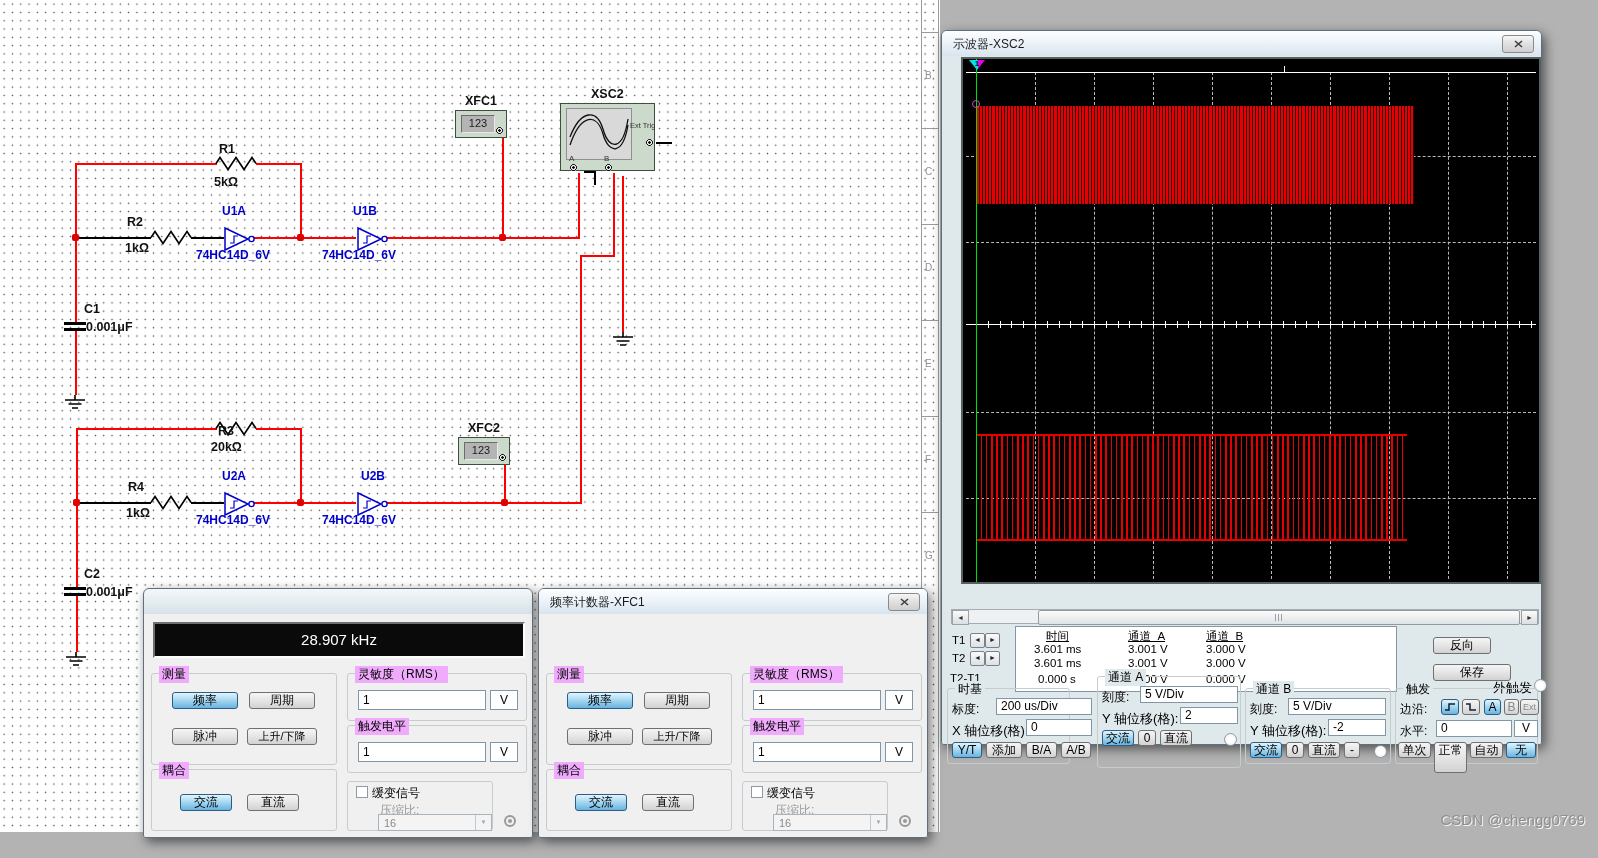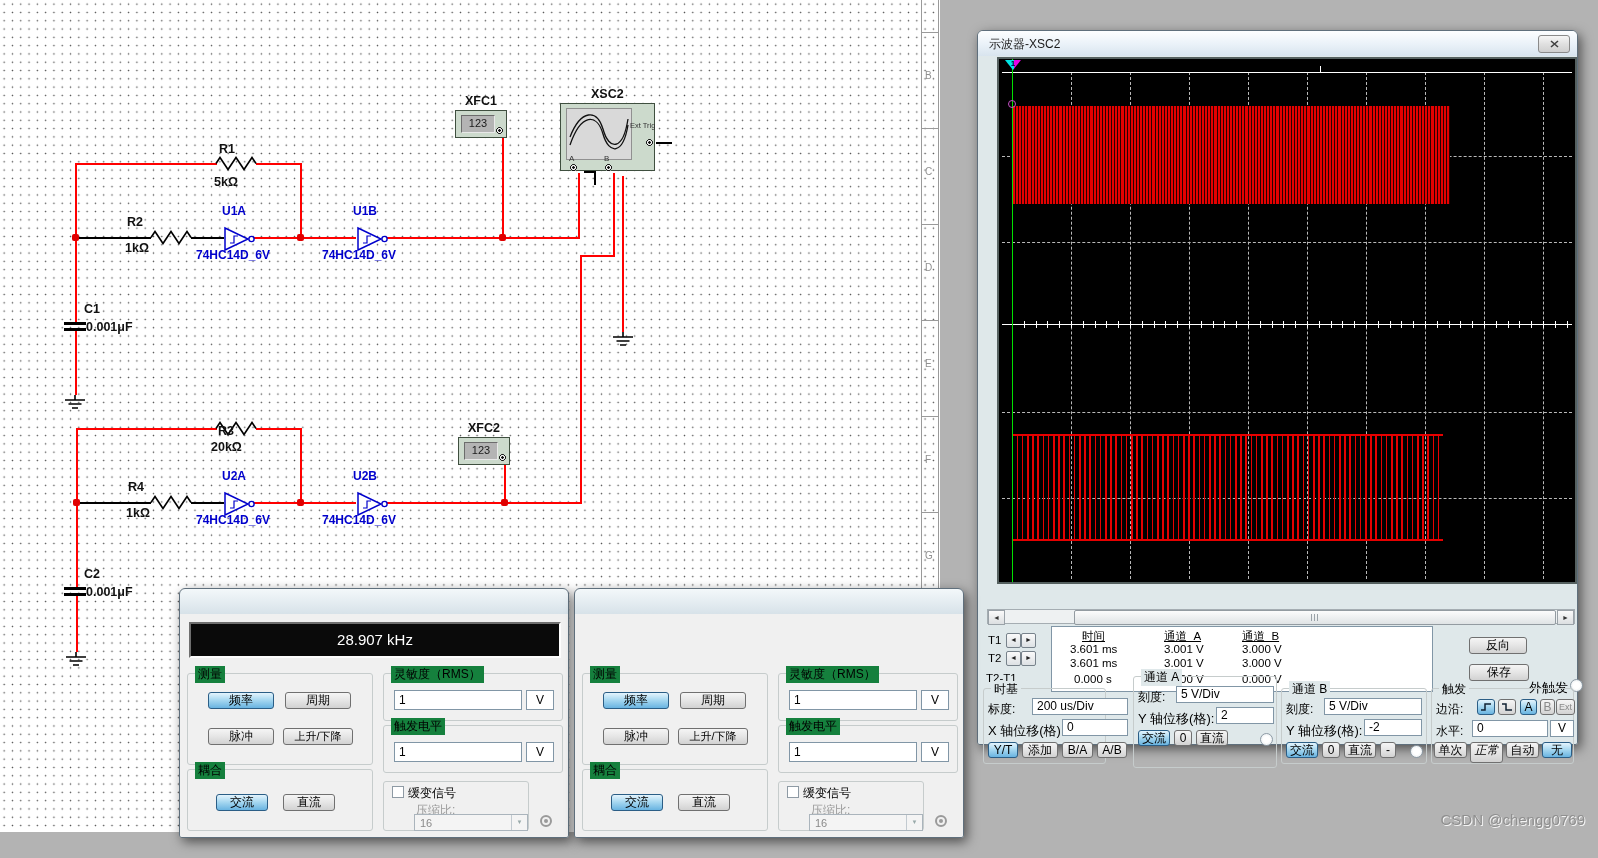--- a/index.html
+++ b/index.html
@@ -22,21 +22,21 @@
   .term{position:absolute;width:7px;height:7px;border-radius:50%;
     background:radial-gradient(circle,#111 1.2px,#fff 1.5px 2.2px,#111 2.5px 3.2px,#ccdacc 3.4px);}
   .icon-small-label{position:absolute;font-size:8px;color:#333;white-space:nowrap;}
   .annotation{position:absolute;font-size:13px;color:#222;white-space:nowrap;}
   .zone-letter{position:absolute;font-size:10px;color:#909090;}
   .zone-vline{position:absolute;width:1px;background:#9a9a9a;}
   .zone-sep{position:absolute;height:1px;background:#9a9a9a;}
 
   
   .win{position:absolute;box-sizing:border-box;border:1px solid #5f6f7c;border-radius:6px 6px 3px 3px;
-    background:linear-gradient(180deg,#f3f8fa,#d6e1e8 26px,#cdd9e0);box-shadow:3px 4px 12px rgba(0,0,0,.55);margin-left:36px;}
+    background:linear-gradient(180deg,#f3f8fa,#d6e1e8 26px,#cdd9e0);box-shadow:3px 4px 12px rgba(0,0,0,.55);}
   .win-title{position:absolute;left:0;top:0;right:0;height:25px;
     background:linear-gradient(180deg,#fdfeff,#e9f1f8 55%,#d8e4ee);border-radius:5px 5px 0 0;
     border-bottom:1px solid #b4c2cf;}
   .win-title span{position:absolute;left:11px;top:5px;font-size:12px;color:#1a1a1a;}
   .close-btn{position:absolute;right:7px;top:4px;width:30px;height:16px;border:1px solid #8a8a8a;border-radius:3px;
     background:linear-gradient(180deg,#f6f6f6,#e0e0e0 50%,#cfcfcf);display:flex;align-items:center;justify-content:center;}
   .btn{position:absolute;box-sizing:border-box;border:1px solid #707070;border-radius:3px;color:#000;
     background:linear-gradient(180deg,#f5f5f5,#e7e7e7 45%,#d2d2d2);font-size:12px;text-align:center;line-height:14px;}
   .btn.active{border:1px solid #2b5e86;background:linear-gradient(180deg,#e4f4fd,#a9d9f1 45%,#69b4e1);}
   .inp{position:absolute;box-sizing:border-box;background:#fff;border:1px solid #8196a6;font-size:12px;
@@ -82,21 +82,21 @@
   .ro.hd{text-decoration:underline;}
   .tlabel{position:absolute;font-size:11.5px;color:#000;}
   .tiny-btn{position:absolute;width:13px;height:13px;border:1px solid #77828b;border-radius:2px;
     background:linear-gradient(180deg,#fafafa,#dde1e4);font-size:7px;text-align:center;line-height:12px;color:#222;}
   .edge-btn{padding:0;}
   .edge-btn svg{display:block;margin:2px auto 0;}
 
   
   .fc-win{width:390px;height:250px;}
   .fc-body{position:absolute;left:0;top:25px;right:0;bottom:0;background:#f0f0f0;border-radius:0 0 2px 2px;}
-  .fc-win .grp>b{background:#15803d;}
+  .fc-win .grp>b{background:#f0abfc;}
   .fc-display{position:absolute;left:9px;top:8px;width:372px;height:36px;background:#0a0a0a;box-sizing:border-box;
     border-top:2px solid #6f6f6f;border-left:2px solid #6f6f6f;border-bottom:2px solid #fdfdfd;border-right:2px solid #fdfdfd;
     color:#fff;font-size:15px;text-align:center;line-height:31px;}
   .checkbox{position:absolute;width:12px;height:12px;background:#fff;border:1px solid #8e9aa4;box-sizing:border-box;}
   .gray{color:#9a9a9a;}
   .dropdown{position:absolute;box-sizing:border-box;background:#f4f4f4;border:1px solid #aab4bc;font-size:11px;color:#8a8a8a;}
   .dropdown .dd-text{position:absolute;left:5px;top:2px;}
   .dropdown .dd-arrow{position:absolute;right:0;top:0;bottom:0;width:15px;border-left:1px solid #c2cad0;
     font-size:6px;color:#9aa;text-align:center;line-height:15px;}
   .grip-circle{position:absolute;width:12px;height:12px;border-radius:50%;border:2px solid #9a9a9a;box-sizing:border-box;}
@@ -223,21 +223,21 @@
     <div class="lbl" style="left:128px;top:480px;">R4</div>
     <div class="lbl" style="left:126px;top:506px;">1kΩ</div>
     <div class="lbl" style="left:84px;top:567px;">C2</div>
     <div class="lbl" style="left:86px;top:585px;">0.001μF</div>
     <div class="lblb" style="left:222px;top:204px;">U1A</div>
     <div class="lblb" style="left:196px;top:248px;">74HC14D_6V</div>
     <div class="lblb" style="left:353px;top:204px;">U1B</div>
     <div class="lblb" style="left:322px;top:248px;">74HC14D_6V</div>
     <div class="lblb" style="left:222px;top:469px;">U2A</div>
     <div class="lblb" style="left:196px;top:513px;">74HC14D_6V</div>
-    <div class="lblb" style="left:353px;top:469px;">U2B</div>
+    <div class="lblb" style="left:361px;top:469px;">U2B</div>
     <div class="lblb" style="left:322px;top:513px;">74HC14D_6V</div>
 
     <div class="lbl" style="left:465px;top:94px;">XFC1</div>
     <div class="icon-box" style="left:455px;top:110px;width:52px;height:28px;">
       <div class="icon-display" style="left:5px;top:4px;width:32px;height:16px;">123</div>
       <div class="term" style="right:3px;bottom:3px;"></div>
     </div>
 
     <div class="lbl" style="left:591px;top:87px;">XSC2</div>
     <div class="icon-box" style="left:560px;top:103px;width:95px;height:68px;">
@@ -321,21 +321,21 @@
         <div class="ro" style="left:112px;top:16px;">3.001 V</div>
         <div class="ro" style="left:190px;top:16px;">3.000 V</div>
         <div class="ro" style="left:18px;top:30px;">3.601 ms</div>
         <div class="ro" style="left:112px;top:30px;">3.001 V</div>
         <div class="ro" style="left:190px;top:30px;">3.000 V</div>
         <div class="ro" style="left:22px;top:46px;">0.000 s</div>
         <div class="ro" style="left:112px;top:46px;">0.000 V</div>
         <div class="ro" style="left:190px;top:46px;">0.000 V</div>
       </div>
       <div class="btn" style="left:491px;top:581px;width:58px;height:17px;">反向</div>
-      <div class="btn" style="left:491px;top:608px;width:60px;height:17px;">保存</div>
+      <div class="btn" style="left:491px;top:608px;width:78px;height:17px;">保存</div>
       <div class="slab sm" style="left:551px;top:623px;">外触发</div>
       <div class="radio" style="left:592px;top:623px;"></div>
 
       <div class="grp" style="left:5px;top:632px;width:123px;height:76px;">
         <b>时基</b>
         <div class="slab" style="left:4px;top:12px;">标度:</div>
         <div class="inp" style="left:48px;top:9px;width:96px;height:17px;">200 us/Div</div>
         <div class="slab sm" style="left:4px;top:33px;">X 轴位移(格):</div>
         <div class="inp" style="left:78px;top:30px;width:66px;height:17px;">0</div>
         <div class="btn active" style="left:4px;top:53px;width:30px;height:16px;">Y/T</div>
@@ -382,21 +382,21 @@
               <path d="M1,2 H5 V8 H11" fill="none" stroke="#123" stroke-width="1.5"></path>
             </svg>
           </div>
         <div class="btn active" style="left:88px;top:10px;width:17px;height:16px;">A</div>
         <div class="btn" style="left:108px;top:10px;width:15px;height:16px;color:#8a8a8a;">B</div>
         <div class="btn" style="left:124px;top:10px;width:19px;height:16px;font-size:9px;line-height:15px;color:#8a8a8a;">Ext</div>
         <div class="slab" style="left:4px;top:34px;">水平:</div>
         <div class="inp" style="left:40px;top:31px;width:76px;height:17px;">0</div>
         <div class="inp center" style="left:118px;top:31px;width:24px;height:17px;">V</div>
         <div class="btn" style="left:2px;top:53px;width:33px;height:16px;">单次</div>
-        <div class="btn" style="left:38px;top:53px;width:33px;height:21px;font-style:italic;">正常</div>
+        <div class="btn" style="left:38px;top:53px;width:33px;height:31px;">正常</div>
         <div class="btn" style="left:74px;top:53px;width:33px;height:16px;">自动</div>
         <div class="btn active" style="left:110px;top:53px;width:30px;height:16px;">无</div>
       </div>
     </div>
   </div>
 
   <div class="win fc-win" style="left:143px;top:588px;">
     <div class="fc-body">
       <div class="fc-display">28.907 kHz</div>
       <div class="grp" style="left:7px;top:59px;width:186px;height:92px;">
@@ -430,20 +430,28 @@
           <span class="dd-arrow">▼</span>
         </div>
       </div>
       <div class="grip-circle" style="left:360px;top:201px;">
           <i></i>
         </div>
     </div>
   </div>
 
   <div class="win fc-win" style="left:538px;top:588px;">
+    <div class="win-title">
+      <span>频率计数器-XFC1</span>
+      <div class="close-btn">
+        <svg width="9" height="8">
+            <path d="M1,1 L8,7 M8,1 L1,7" stroke="#404040" stroke-width="1.6"></path>
+          </svg>
+      </div>
+    </div>
     <div class="fc-body">
       <div class="grp" style="left:7px;top:59px;width:186px;height:92px;">
         <b>测量</b>
         <div class="btn active" style="left:20px;top:18px;width:66px;height:17px;">频率</div>
         <div class="btn" style="left:97px;top:18px;width:66px;height:17px;">周期</div>
         <div class="btn" style="left:20px;top:54px;width:66px;height:17px;">脉冲</div>
         <div class="btn" style="left:95px;top:54px;width:70px;height:17px;font-size:11px;">上升/下降</div>
       </div>
       <div class="grp" style="left:7px;top:155px;width:186px;height:62px;">
         <b>耦合</b>

